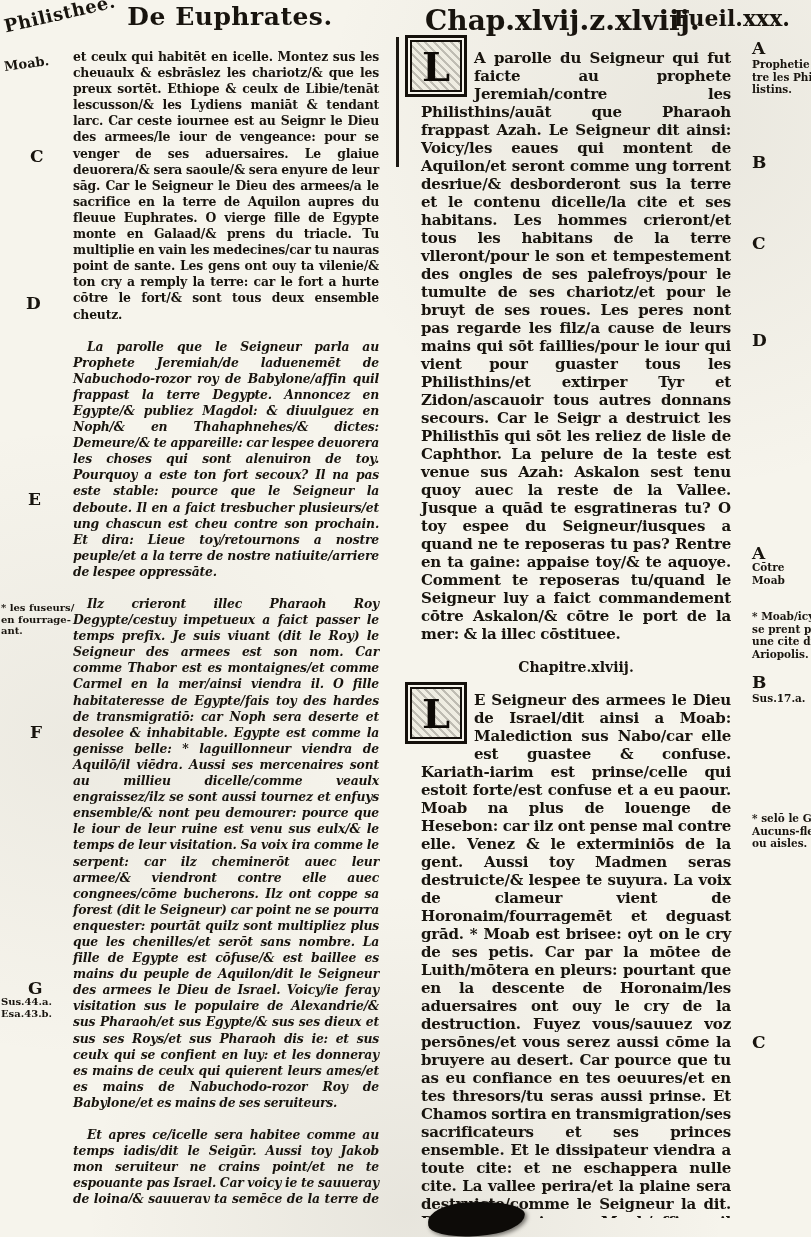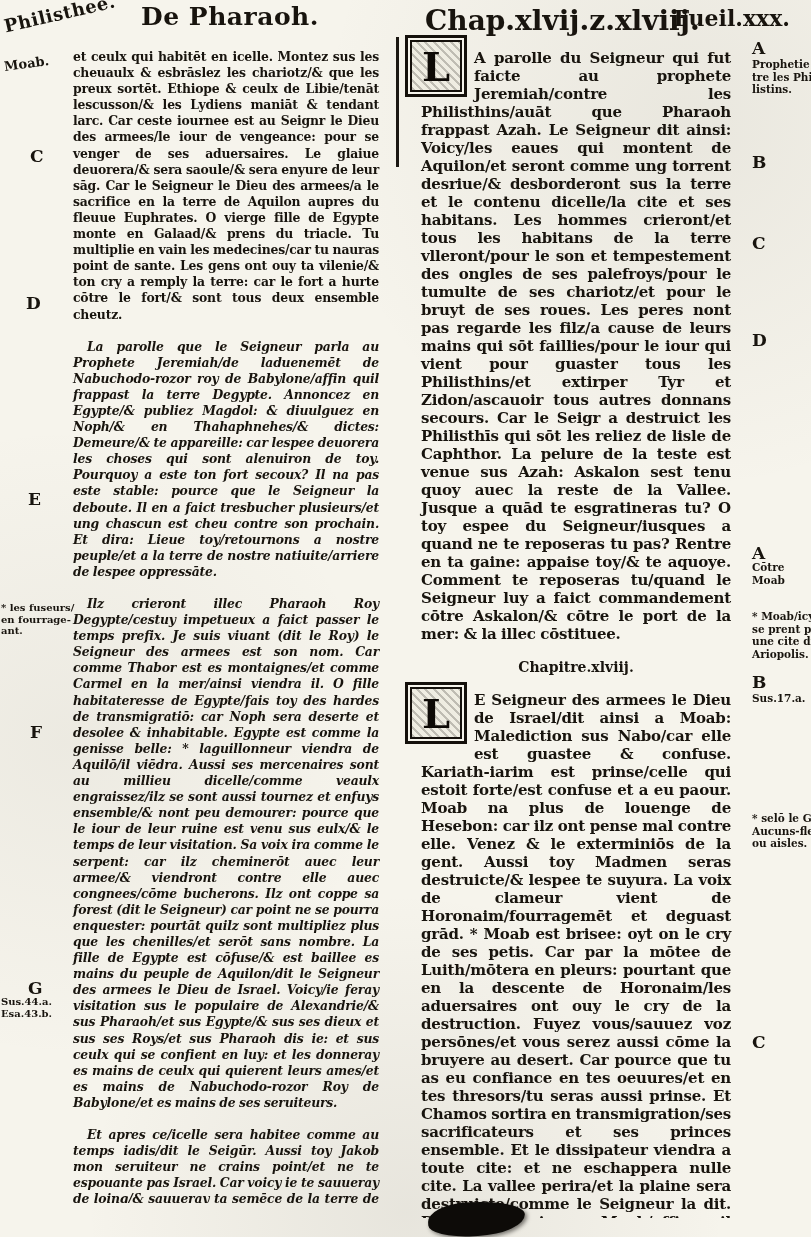--- a/index.html
+++ b/index.html
@@ -65,21 +65,21 @@
     box-shadow:2px 2px 4px rgba(13,11,8,.55);
   }
 </style>
 </head>
 <body>
 
 <div class="page">
 
   <div class="hdr-rot-top">Philisthee.</div>
   <div class="hdr-rot-bot">Moab.</div>
-  <div class="hdr-title">De Pharaoh.</div>
+  <div class="hdr-title">De Euphrates.</div>
   <div class="hdr-chap">Chap.xlvij.z.xlviij.</div>
   <div class="hdr-folio">Fueil.xxx.</div>
 
   <div class="divider"></div>
 
   <div class="col-left">
     <p class="body">et ceulx qui habitēt en icelle. Montez sus les cheuaulx &amp; esbrāslez les chariotz/&amp; que les preux sortēt. Ethiope &amp; ceulx de Libie/tenāt lescusson/&amp; les Lydiens maniāt &amp; tendant larc. Car ceste iournee est au Seignr le Dieu des armees/le iour de vengeance: pour se venger de ses aduersaires. Le glaiue deuorera/&amp; sera saoule/&amp; sera enyure de leur sāg. Car le Seigneur le Dieu des armees/a le sacrifice en la terre de Aquilon aupres du fleuue Euphrates. O vierge fille de Egypte monte en Galaad/&amp; prens du triacle. Tu multiplie en vain les medecines/car tu nauras point de sante. Les gens ont ouy ta vilenie/&amp; ton cry a remply la terre: car le fort a hurte cōtre le fort/&amp; sont tous deux ensemble cheutz.</p>
     <p class="body indent">La parolle que le Seigneur parla au Prophete Jeremiah/de laduenemēt de Nabuchodo-rozor roy de Babylone/affin quil frappast la terre Degypte. Annoncez en Egypte/&amp; publiez Magdol: &amp; diuulguez en Noph/&amp; en Thahaphnehes/&amp; dictes: Demeure/&amp; te appareille: car lespee deuorera les choses qui sont alenuiron de toy. Pourquoy a este ton fort secoux? Il na pas este stable: pource que le Seigneur la deboute. Il en a faict tresbucher plusieurs/et ung chascun est cheu contre son prochain. Et dira: Lieue toy/retournons a nostre peuple/et a la terre de nostre natiuite/arriere de lespee oppressāte.</p>
     <p class="body indent">Ilz crieront illec Pharaoh Roy Degypte/cestuy impetueux a faict passer le temps prefix. Je suis viuant (dit le Roy) le Seigneur des armees est son nom. Car comme Thabor est es montaignes/et comme Carmel en la mer/ainsi viendra il. O fille habitateresse de Egypte/fais toy des hardes de transmigratiō: car Noph sera deserte et desolee &amp; inhabitable. Egypte est comme la genisse belle: * laguillonneur viendra de Aquilō/il viēdra. Aussi ses mercenaires sont au millieu dicelle/comme veaulx engraissez/ilz se sont aussi tournez et enfuys ensemble/&amp; nont peu demourer: pource que le iour de leur ruine est venu sus eulx/&amp; le temps de leur visitation. Sa voix ira comme le serpent: car ilz cheminerōt auec leur armee/&amp; viendront contre elle auec congnees/cōme bucherons. Ilz ont coppe sa forest (dit le Seigneur) car point ne se pourra enquester: pourtāt quilz sont multipliez plus que les chenilles/et serōt sans nombre. La fille de Egypte est cōfuse/&amp; est baillee es mains du peuple de Aquilon/dit le Seigneur des armees le Dieu de Israel. Voicy/ie feray visitation sus le populaire de Alexandrie/&amp; sus Pharaoh/et sus Egypte/&amp; sus ses dieux et sus ses Roys/et sus Pharaoh dis ie: et sus ceulx qui se confient en luy: et les donneray es mains de ceulx qui quierent leurs ames/et es mains de Nabuchodo-rozor Roy de Babylone/et es mains de ses seruiteurs.</p>
     <p class="body indent">Et apres ce/icelle sera habitee comme au temps iadis/dit le Seigūr. Aussi toy Jakob mon seruiteur ne crains point/et ne te espouante pas Israel. Car voicy ie te sauueray de loing/&amp; sauueray ta semēce de la terre de ta captiuite: &amp; Jakob retournera/&amp; se reposera/&amp; sera a sō ayse/et ny aura nul qui luy face paour. Aussi toy Jakob mon seruiteur ne vueille craindre (dit le Seigneur) car ie suis auec toy: &amp; aussi te feray consommation de toutes les gens ausquelles ie tay poulse. Et ne te feray pas cōsomme: mais te chastieray en iugement/et ne te laisseray point quitte.</p>

